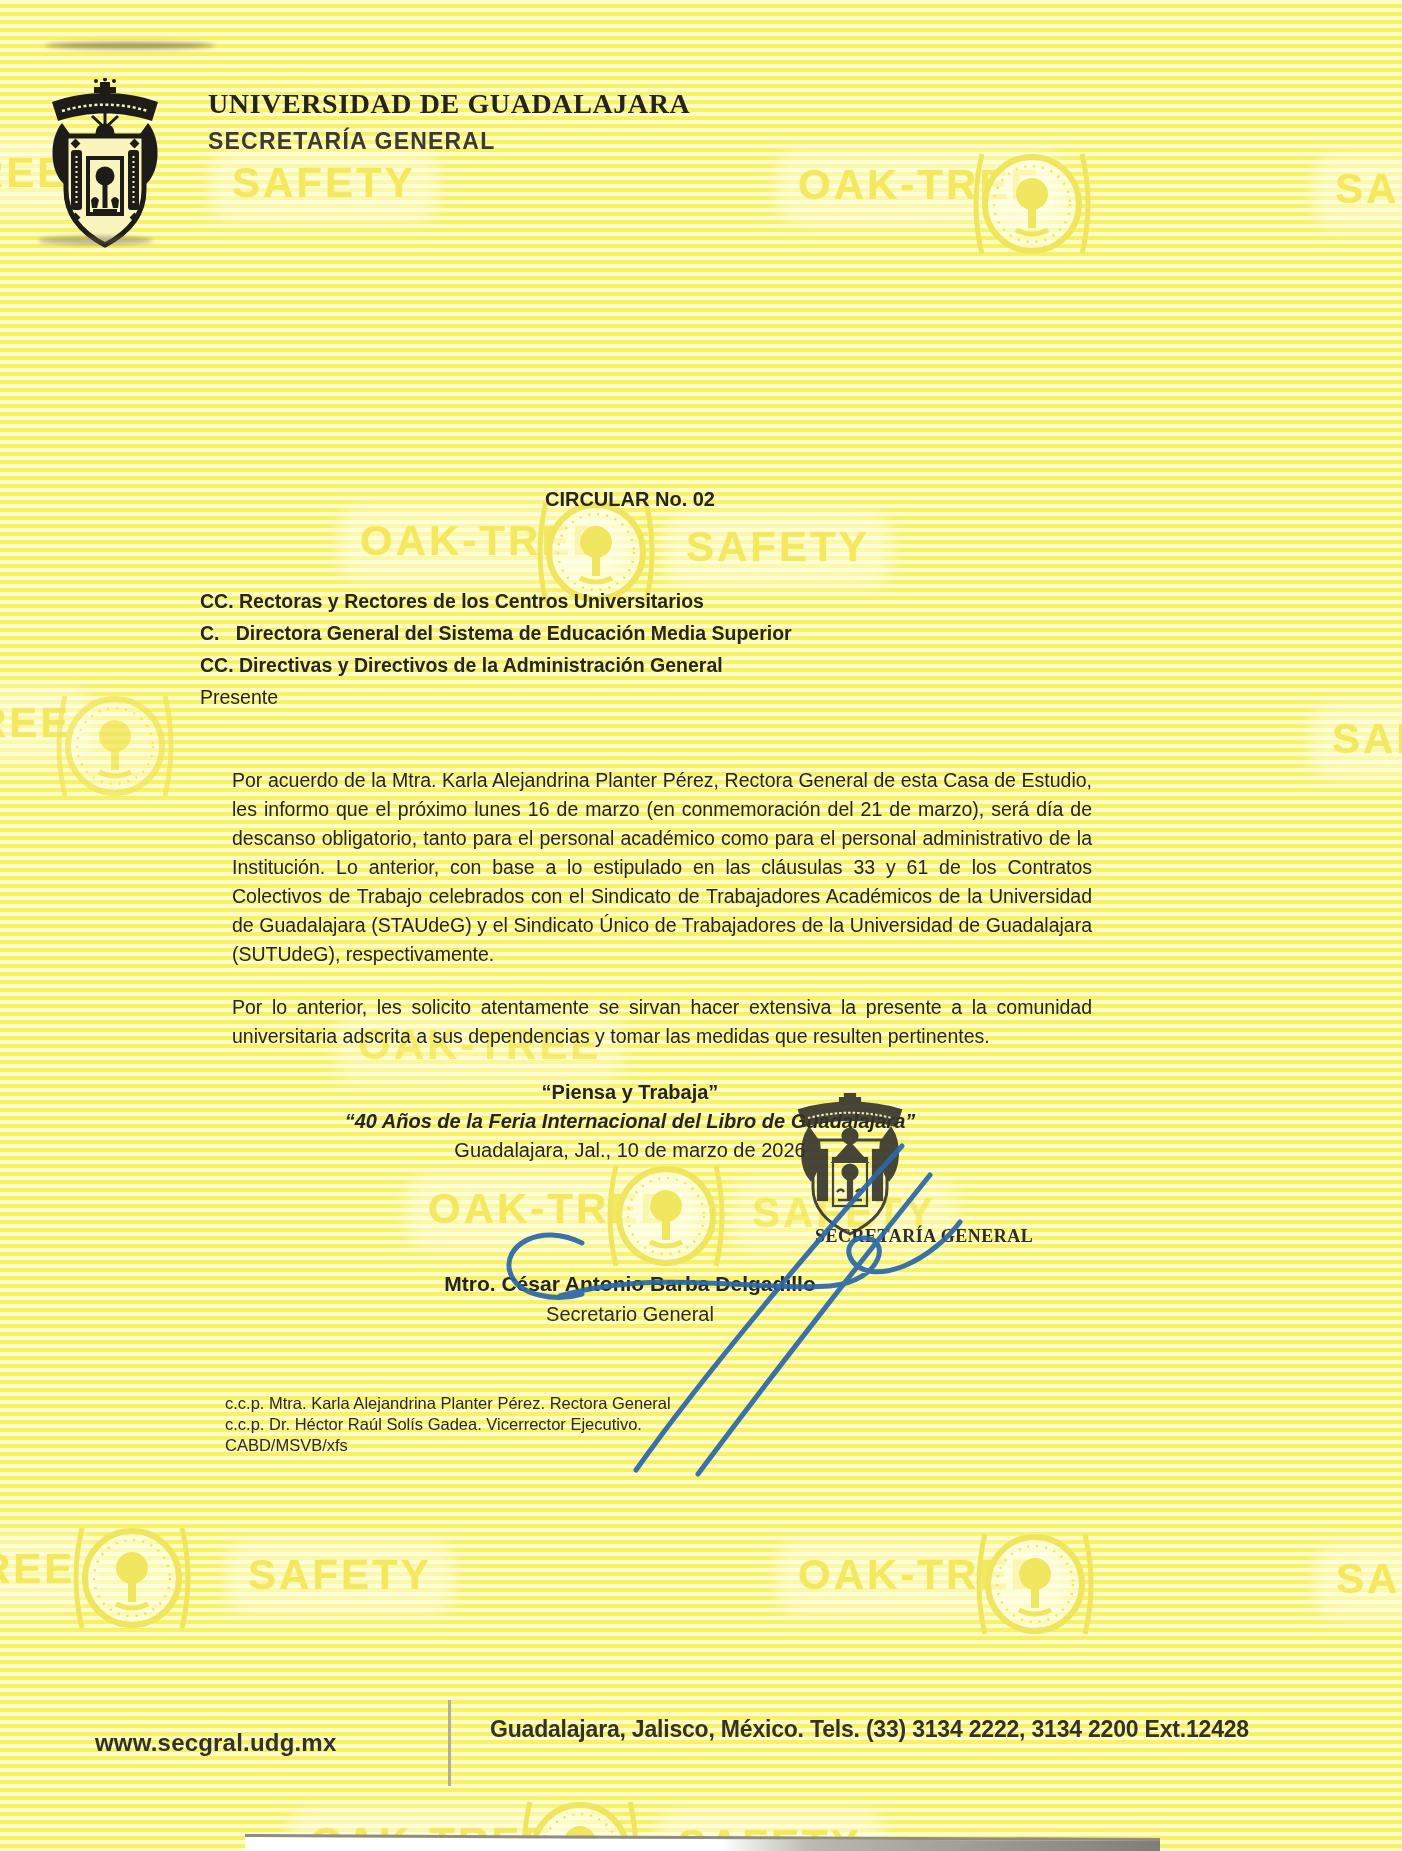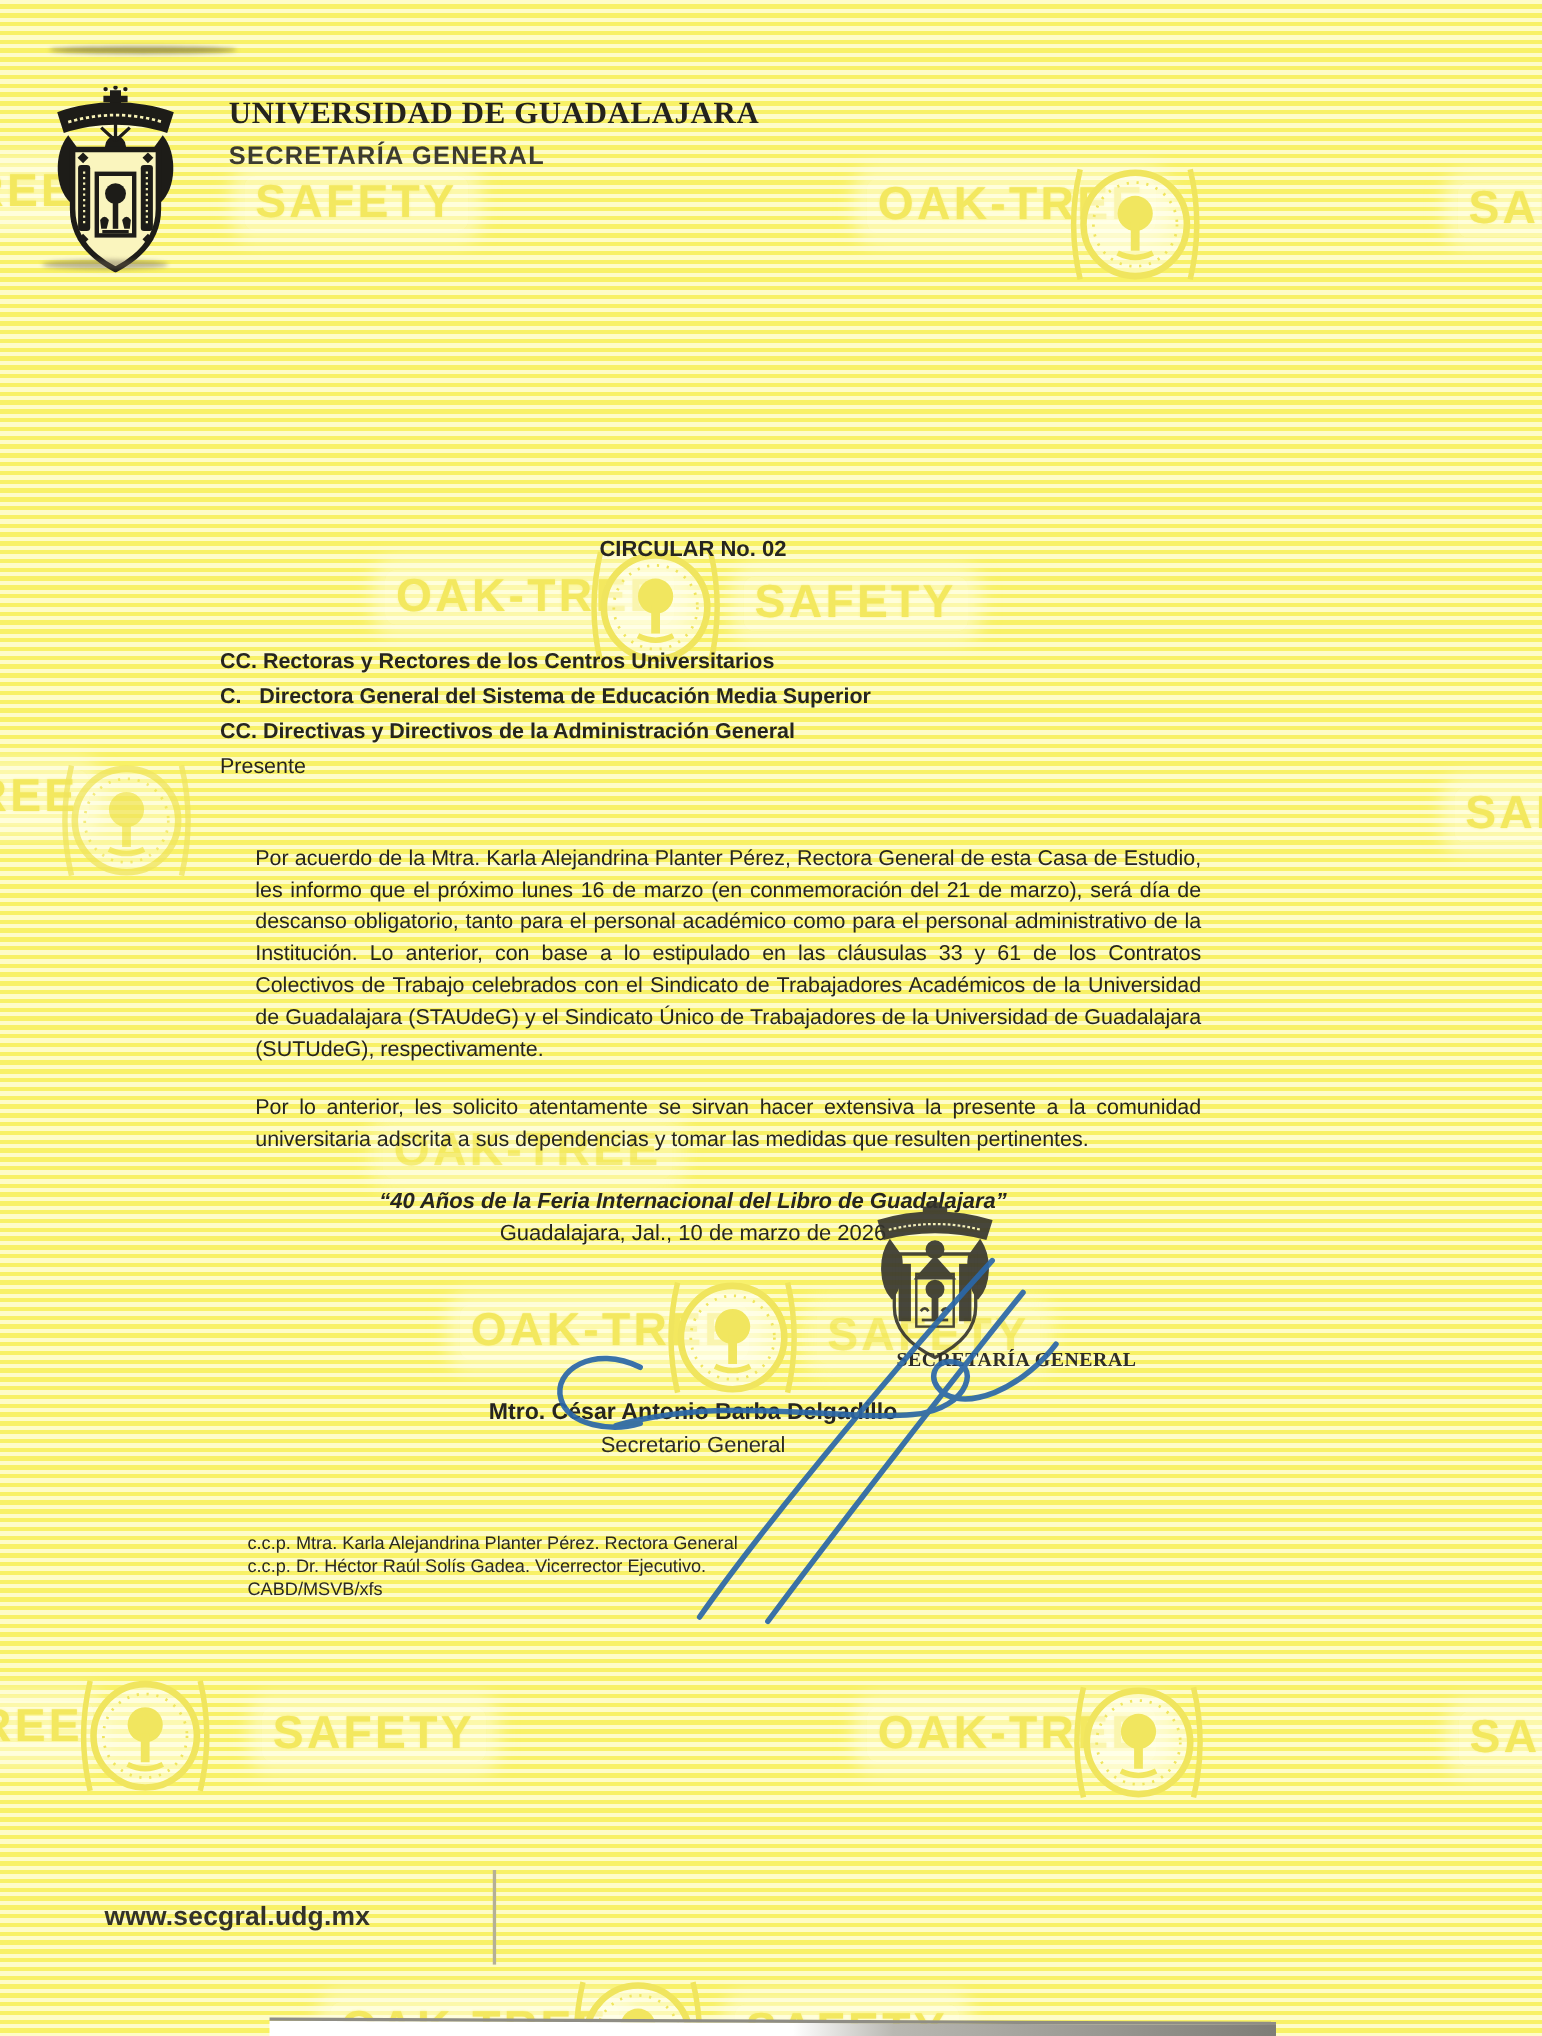--- a/index.html
+++ b/index.html
@@ -150,20 +150,21 @@
 
 <div class="content recip" style="left:200px;top:585px">CC. Rectoras y Rectores de los Centros Universitarios</div>
 <div class="content recip" style="left:200px;top:617px">C.&nbsp;&nbsp;&nbsp;Directora General del Sistema de Educación Media Superior</div>
 <div class="content recip" style="left:200px;top:649px">CC. Directivas y Directivos de la Administración General</div>
 <div class="content recip recip-normal" style="left:200px;top:681px">Presente</div>
 
 <div class="content para" style="left:200px;top:766px">Por acuerdo de la Mtra. Karla Alejandrina Planter Pérez, Rectora General de esta Casa de Estudio, les informo que el próximo lunes 16 de marzo (en conmemoración del 21 de marzo), será día de descanso obligatorio, tanto para el personal académico como para el personal administrativo de la Institución. Lo anterior, con base a lo estipulado en las cláusulas 33 y 61 de los Contratos Colectivos de Trabajo celebrados con el Sindicato de Trabajadores Académicos de la Universidad de Guadalajara (STAUdeG) y el Sindicato Único de Trabajadores de la Universidad de Guadalajara (SUTUdeG), respectivamente.</div>
 <div class="content para" style="left:200px;top:993px">Por lo anterior, les solicito atentamente se sirvan hacer extensiva la presente a la comunidad universitaria adscrita a sus dependencias y tomar las medidas que resulten pertinentes.</div>
 
 <div class="content closing" style="left:200px;top:1078px">
+  <div class="b">“Piensa y Trabaja”</div>
   <div class="bi">“40 Años de la Feria Internacional del Libro de Guadalajara”</div>
   <div>Guadalajara, Jal., 10 de marzo de 2026</div>
 </div>
 
 <svg class="content" style="left:765px;top:1088px;z-index:3;opacity:.9" width="170" height="152" viewBox="0 0 118 152">
   <g stroke="#34332c" fill="none" stroke-width="2.2">
     <path d="M54 6h10v4h5v5h-5v8h-10v-8h-5v-5h5z" fill="#34332c"></path>
     <path d="M8 22 C 40 12, 78 12, 110 22 L 105 38 C 76 30, 42 30, 13 38 Z" fill="#34332c"></path>
     <path d="M17 30 C 45 23, 73 23, 101 30" stroke="#f5f0b8" stroke-width="2" stroke-dasharray="2.5 2"></path>
     <circle cx="59" cy="48" r="7.5" fill="#34332c"></circle>
@@ -194,17 +195,18 @@
 <div class="content signer-name" style="left:200px;top:1272px">Mtro. César Antonio Barba Delgadillo</div>
 <div class="content signer-title" style="left:200px;top:1303px">Secretario General</div>
 
 <div class="content ccp" style="left:225px;top:1393px">c.c.p. Mtra. Karla Alejandrina Planter Pérez. Rectora General</div>
 <div class="content ccp" style="left:225px;top:1414px">c.c.p. Dr. Héctor Raúl Solís Gadea. Vicerrector Ejecutivo.</div>
 <div class="content ccp" style="left:225px;top:1435px">CABD/MSVB/xfs</div>
 
 <div class="content foot-site" style="left:95px;top:1729px">www.secgral.udg.mx</div>
 <div class="content foot-divider" style="left:448px;top:1700px"></div>
 <div class="content foot-addr" style="left:490px;top:1712px">
+  <div>Guadalajara, Jalisco, México. Tels. (33) 3134 2222, 3134 2200 Ext.12428</div>
 </div>
 
 <div class="smudge" style="left:45px;top:42px;width:170px;height:7px;background:rgba(95,85,60,.55)"></div>
 <div class="smudge" style="left:38px;top:236px;width:115px;height:9px;background:rgba(110,100,80,.45)"></div>
 <div class="page-edge"></div>
 
 </body></html>

